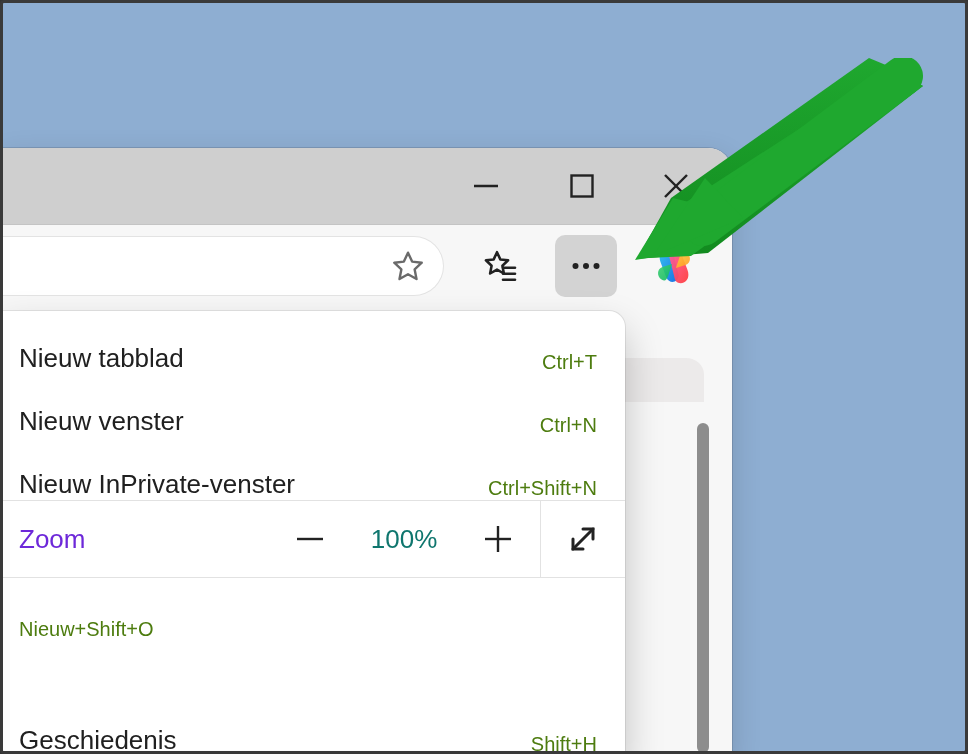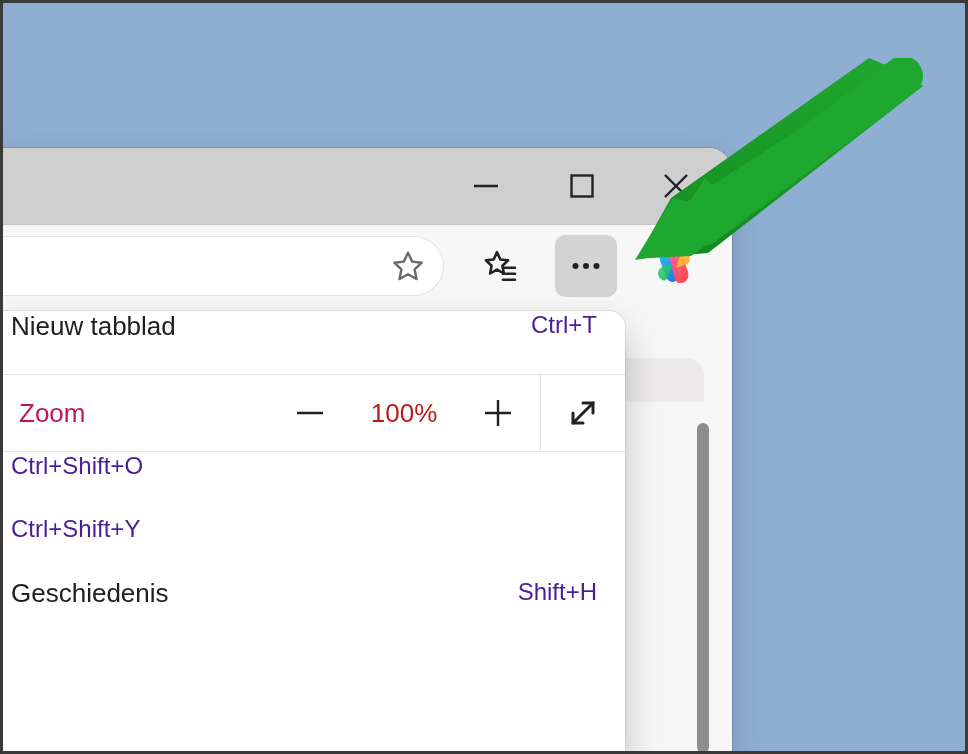--- a/index.html
+++ b/index.html
@@ -22,26 +22,26 @@
 .tool-btn{position:absolute;top:10px;width:62px;height:62px;border-radius:10px;display:flex;align-items:center;justify-content:center;color:#333}
 #fav-btn{left:466px}
 #more-btn{left:552px;background:#d3d3d3}
 #copilot-btn{left:640px}
 
 
 #tabstrip-hint{position:absolute;top:210px;left:0;right:28px;height:44px;background:#eceaea;border-top-right-radius:18px 16px}
 
 
 #menu{position:absolute;left:0;top:163px;width:622px;height:446px;background:#fff;border-top-right-radius:16px;box-shadow:0 18px 38px rgba(0,0,0,.22), 0 0 0 1px rgba(0,0,0,.08);overflow:hidden}
-.menu-item{display:flex;align-items:flex-start;justify-content:space-between;height:63px;padding:0 28px 0 8px;font-size:26px;color:#202020;cursor:pointer;box-sizing:border-box}
-.menu-item .sc{color:#4c1d95;font-size:24px}
+.menu-item{display:flex;align-items:flex-end;justify-content:space-between;height:63px;padding:0 28px 0 16px;font-size:26px;color:#202020;cursor:pointer;box-sizing:border-box}
+.menu-item .sc{color:#4d7c0f;font-size:20px}
 #zoom-row{display:flex;align-items:center;height:78px;border-top:1px solid #e2e2e2;border-bottom:1px solid #e2e2e2;padding-left:16px;box-sizing:border-box}
-#zoom-row .zl{font-size:26px;color:#be185d;flex:1}
+#zoom-row .zl{font-size:26px;color:#6d28d9;flex:1}
 .zbtn{width:84px;height:78px;display:flex;align-items:center;justify-content:center;color:#222}
-#zoom-val{width:104px;text-align:center;font-size:26px;color:#b91c1c}
+#zoom-val{width:104px;text-align:center;font-size:26px;color:#0f766e}
 #fs-btn{border-left:1px solid #e2e2e2}
 
 
 #vscroll{position:absolute;left:694px;top:275px;width:12px;height:330px;background:#8d8d8d;border-radius:6px}
 
 
 #arrow{position:absolute;left:590px;top:55px;pointer-events:none}
 
 
 #peek{position:absolute;left:0;top:148px;width:38px;height:72px;background:#2b7be4;border-top-right-radius:34px;border-bottom-right-radius:20px;transform:skewY(-4deg)}
@@ -127,20 +127,28 @@
     </div>
 
     <div id="tabstrip-hint"></div>
 
     <div id="vscroll"></div>
 
     <div id="menu">
       <div class="menu-item">
         <span>Nieuw tabblad</span>
         <span class="sc">Ctrl+T</span>
+      </div>
+      <div class="menu-item">
+        <span>Nieuw venster</span>
+        <span class="sc">Ctrl+N</span>
+      </div>
+      <div class="menu-item">
+        <span>Nieuw InPrivate-venster</span>
+        <span class="sc">Ctrl+Shift+N</span>
       </div>
 
       <div id="zoom-row">
         <span class="zl">Zoom</span>
         <div class="zbtn">
           <svg width="30" height="30">
               <line x1="2" y1="15" x2="28" y2="15" stroke="#222" stroke-width="2.4"></line>
             </svg>
         </div>
         <div id="zoom-val">100%</div>
@@ -153,24 +161,23 @@
         <div class="zbtn" id="fs-btn">
           <svg width="30" height="30" viewBox="0 0 24 24" fill="none" stroke="#222" stroke-width="2.4" stroke-linecap="round">
               <line x1="4" y1="20" x2="20" y2="4"></line>
               <polyline points="12,4 20,4 20,12"></polyline>
               <polyline points="12,20 4,20 4,12"></polyline>
             </svg>
         </div>
       </div>
 
       <div class="menu-item">
-        <span class="sc">Ctrl+Shift+O</span>
-      </div>
-      <div class="menu-item">
-        <span class="sc">Ctrl+Shift+Y</span>
+        <span class="sc">Nieuw+Shift+O</span>
+      </div>
+      <div class="menu-item">
       </div>
       <div class="menu-item" style="height:52px;">
         <span>Geschiedenis</span>
         <span class="sc">Shift+H</span>
       </div>
     </div>
 
   </div>
 
   <svg id="arrow" width="340" height="220">

